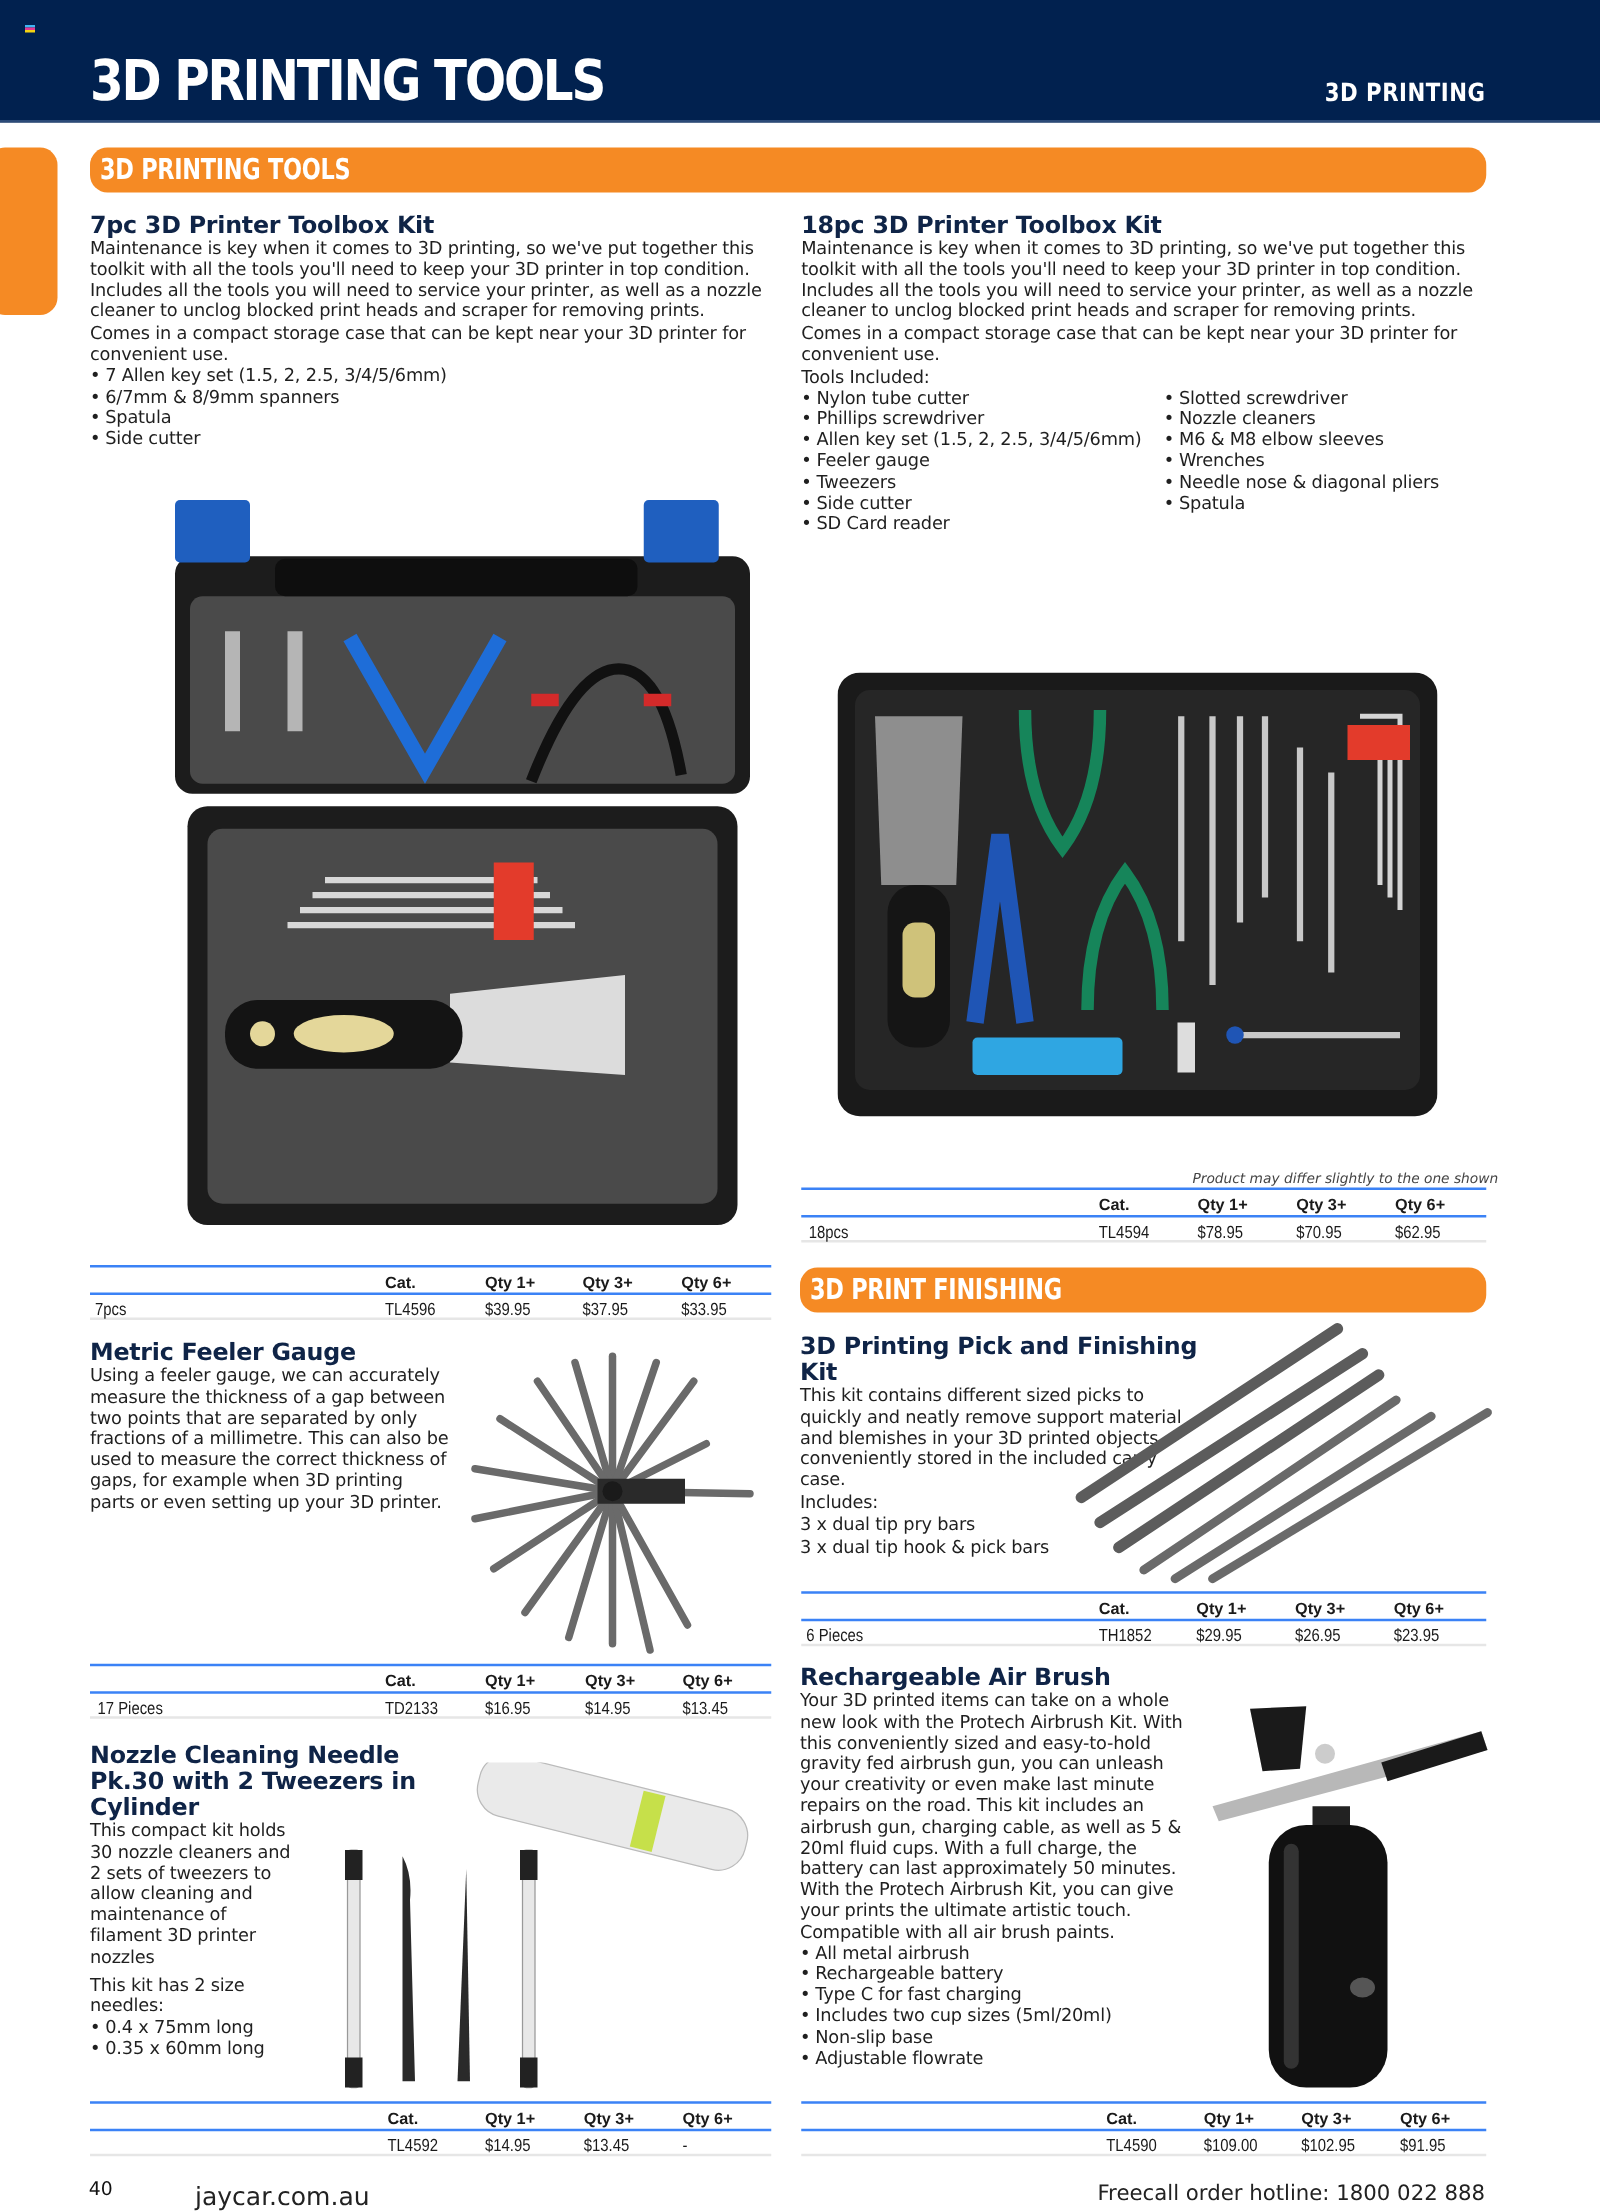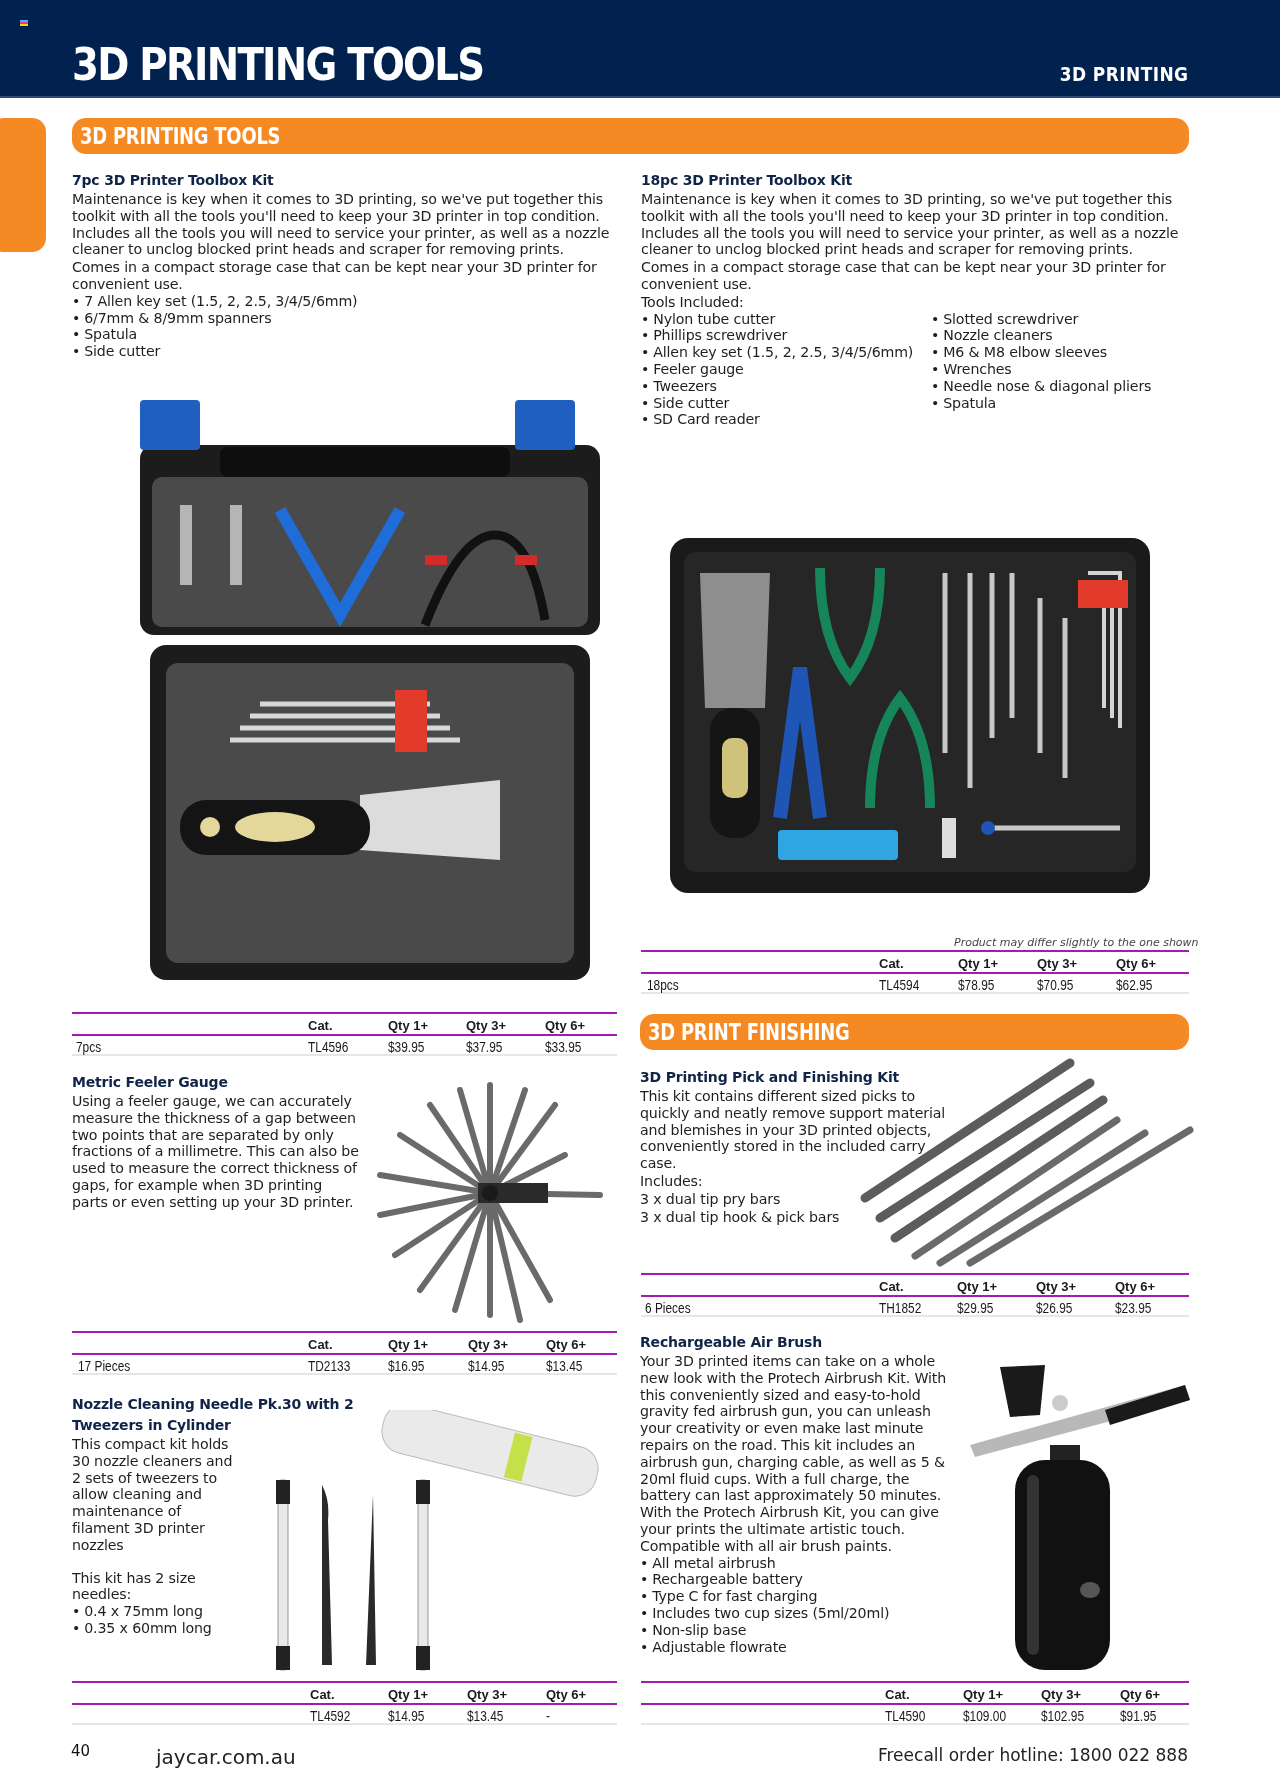--- a/index.html
+++ b/index.html
@@ -11,30 +11,30 @@
   .cmyk i { display: block; height: 2px; }
   .header-title { position: absolute; left: 72px; top: 38px; font-family: "DejaVu Sans", sans-serif; font-weight: bold; font-size: 45px; letter-spacing: -2px; color: #ffffff; transform: scaleX(0.86); transform-origin: left; }
   .header-section { position: absolute; right: 92px; top: 62px; font-family: "DejaVu Sans", sans-serif; font-weight: bold; font-size: 20px; color: #ffffff; transform: scaleX(0.85); transform-origin: right; letter-spacing: 0.5px; }
 
   .side-tab { position: absolute; left: -10px; top: 118px; width: 56px; height: 134px; background: #f58a24; border-radius: 14px; }
 
   .section-bar { position: absolute; height: 36px; background: #f58a24; border-radius: 14px; }
   .section-bar span { position: absolute; left: 8px; top: 5px; font-family: "DejaVu Sans", sans-serif; font-weight: bold; font-size: 23px; color: #fff; transform: scaleX(0.78); transform-origin: left; white-space: nowrap; letter-spacing: -0.3px; }
 
   .prod { position: absolute; }
-  .prod h2 { font-family: "DejaVu Sans", sans-serif; font-weight: bold; font-size: 14px; color: #0f2447; line-height: 21px; letter-spacing: -0.2px; }
+  .prod h2 { font-family: "DejaVu Sans", sans-serif; font-weight: bold; font-size: 19px; color: #0f2447; line-height: 21px; letter-spacing: -0.2px; }
   .prod p, .prod li { font-family: "DejaVu Sans", sans-serif; font-size: 14.2px; line-height: 16.8px; color: #1f1f1f; letter-spacing: -0.15px; }
   .prod p + p { margin-top: 1px; }
   .prod ul { list-style: none; }
   .prod li::before { content: "\2022"; margin-right: 4px; }
   .cols { display: flex; }
   .cols ul { flex: none; }
 
   .ptable { position: absolute; font-family: "Liberation Sans", sans-serif; }
-  .ptable .row { position: relative; height: 22px; border-top: 2px solid #a21caf; }
+  .ptable .row { position: relative; height: 22px; border-top: 2px solid #3b82f6; }
   .ptable .row:last-child { border-bottom: 2px solid #e6e6e6; }
   .ptable .cell { position: absolute; top: 3px; font-size: 14px; white-space: nowrap; transform: scaleX(0.85); transform-origin: left; }
   .ptable .hdr .cell { font-weight: bold; font-size: 13px; top: 4px; transform: none; }
   .note { position: absolute; font-style: italic; font-size: 11px; color: #444; font-family: "DejaVu Sans", sans-serif; }
 
   .img { position: absolute; }
 
   .footer-page { position: absolute; left: 71px; top: 1742px; font-family: "DejaVu Sans", sans-serif; font-size: 15px; color: #111; }
   .footer-url { position: absolute; left: 156px; top: 1745px; font-family: "DejaVu Sans", sans-serif; font-size: 20px; color: #222; }
   .footer-hotline { position: absolute; right: 92px; top: 1745px; font-family: "DejaVu Sans", sans-serif; font-size: 17px; color: #222; }
@@ -267,21 +267,21 @@
     <span class="cell" style="left:238px">TH1852</span>
     <span class="cell" style="left:316px">$29.95</span>
     <span class="cell" style="left:395px">$26.95</span>
     <span class="cell" style="left:474px">$23.95</span>
   </div>
 </div>
 
 <div class="prod" style="left:72px; top:1394px; width:290px;">
   <h2>Nozzle Cleaning Needle Pk.30 with 2 Tweezers in Cylinder</h2>
   <p style="width:170px">This compact kit holds 30 nozzle cleaners and 2 sets of tweezers to allow cleaning and maintenance of filament 3D printer nozzles</p>
-  <p style="width:150px; margin-top:16px">This kit has 2 size needles:</p>
+  <p style="width:150px; margin-top:6px">This kit has 2 size needles:</p>
   <ul>
     <li>0.4 x 75mm long</li>
     <li>0.35 x 60mm long</li>
   </ul>
 </div>
 
 <svg class="img" style="left:260px; top:1410px;" width="360" height="265" viewBox="0 0 360 265">
   <g transform="rotate(14 230 40)">
     <rect x="120" y="15" width="220" height="50" rx="22" fill="#eaeaea" stroke="#bbb"></rect>
     <rect x="250" y="17" width="18" height="46" fill="#c6e04a"></rect>

